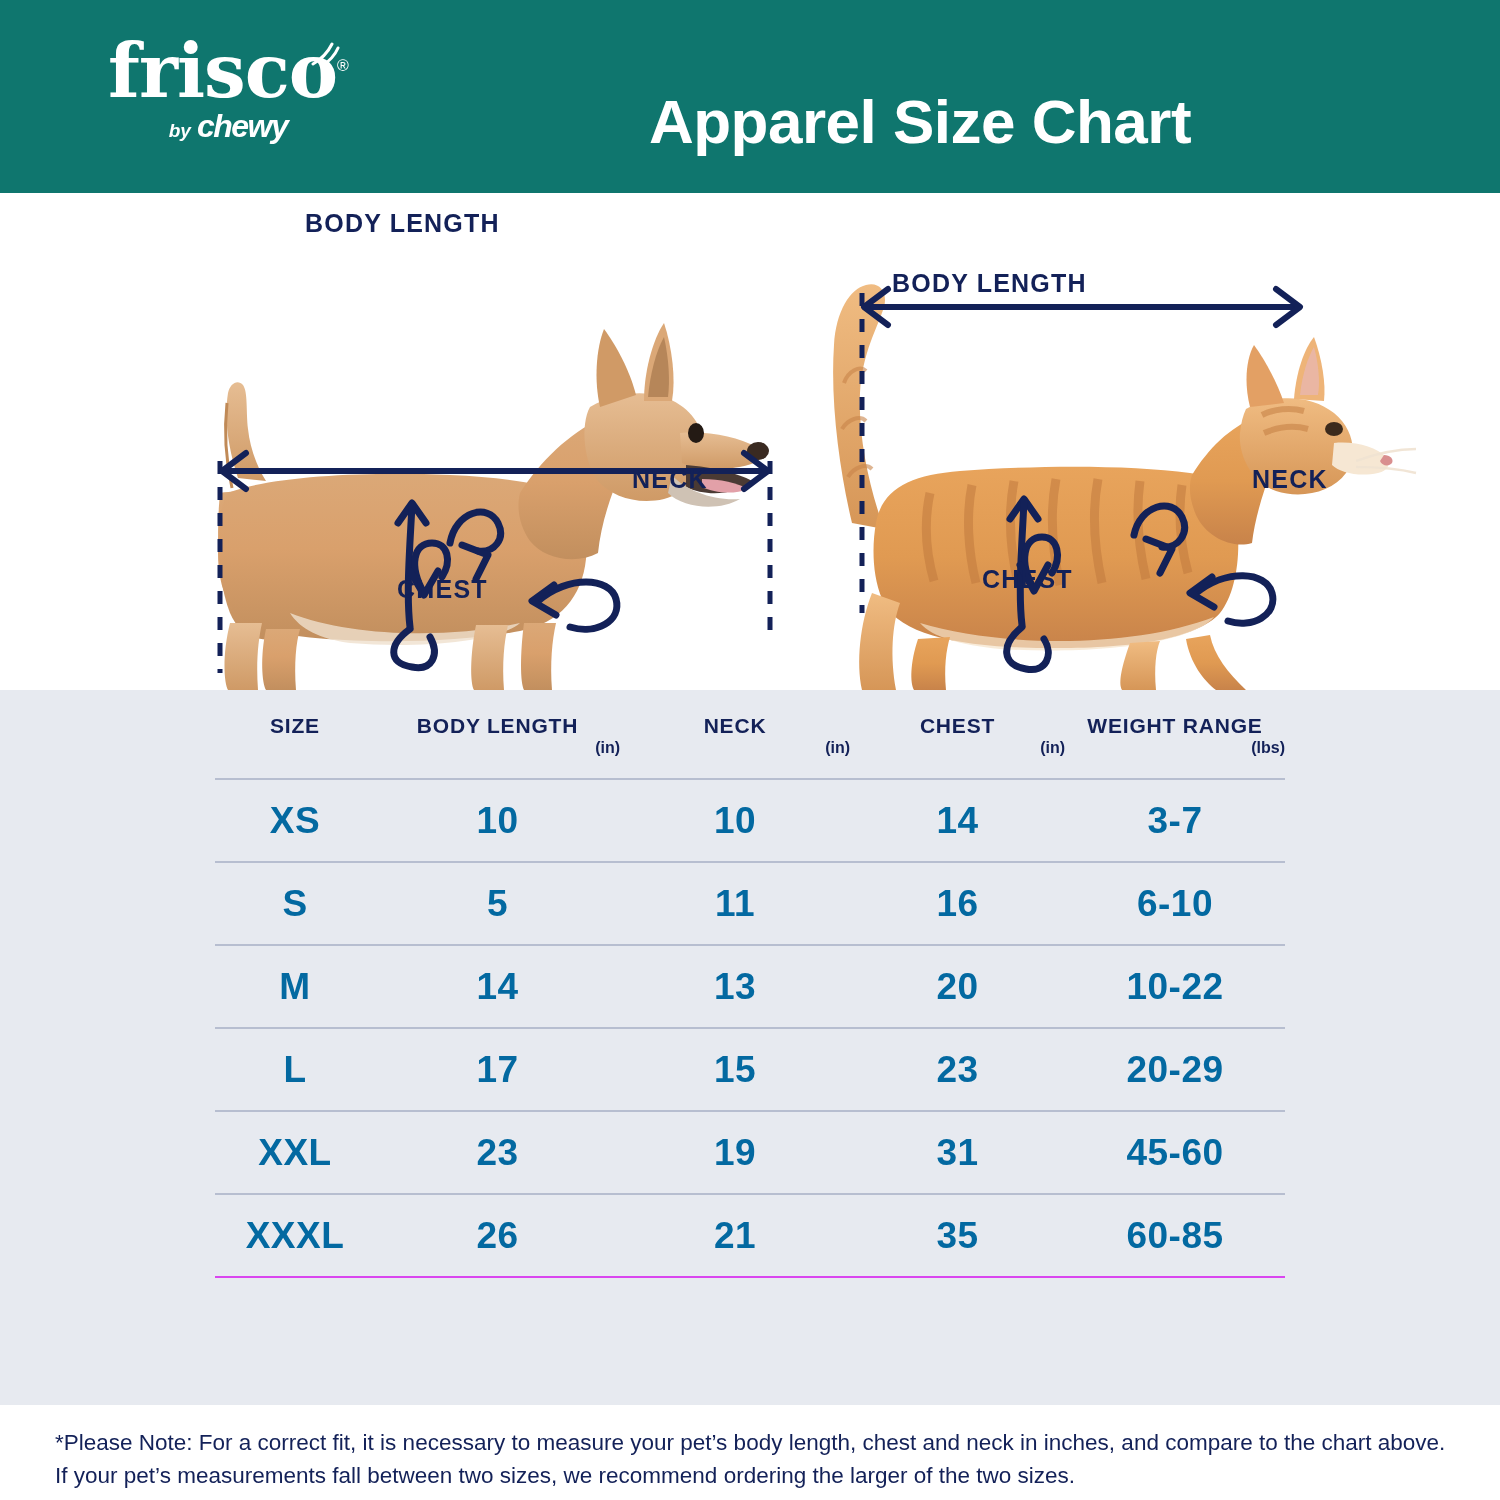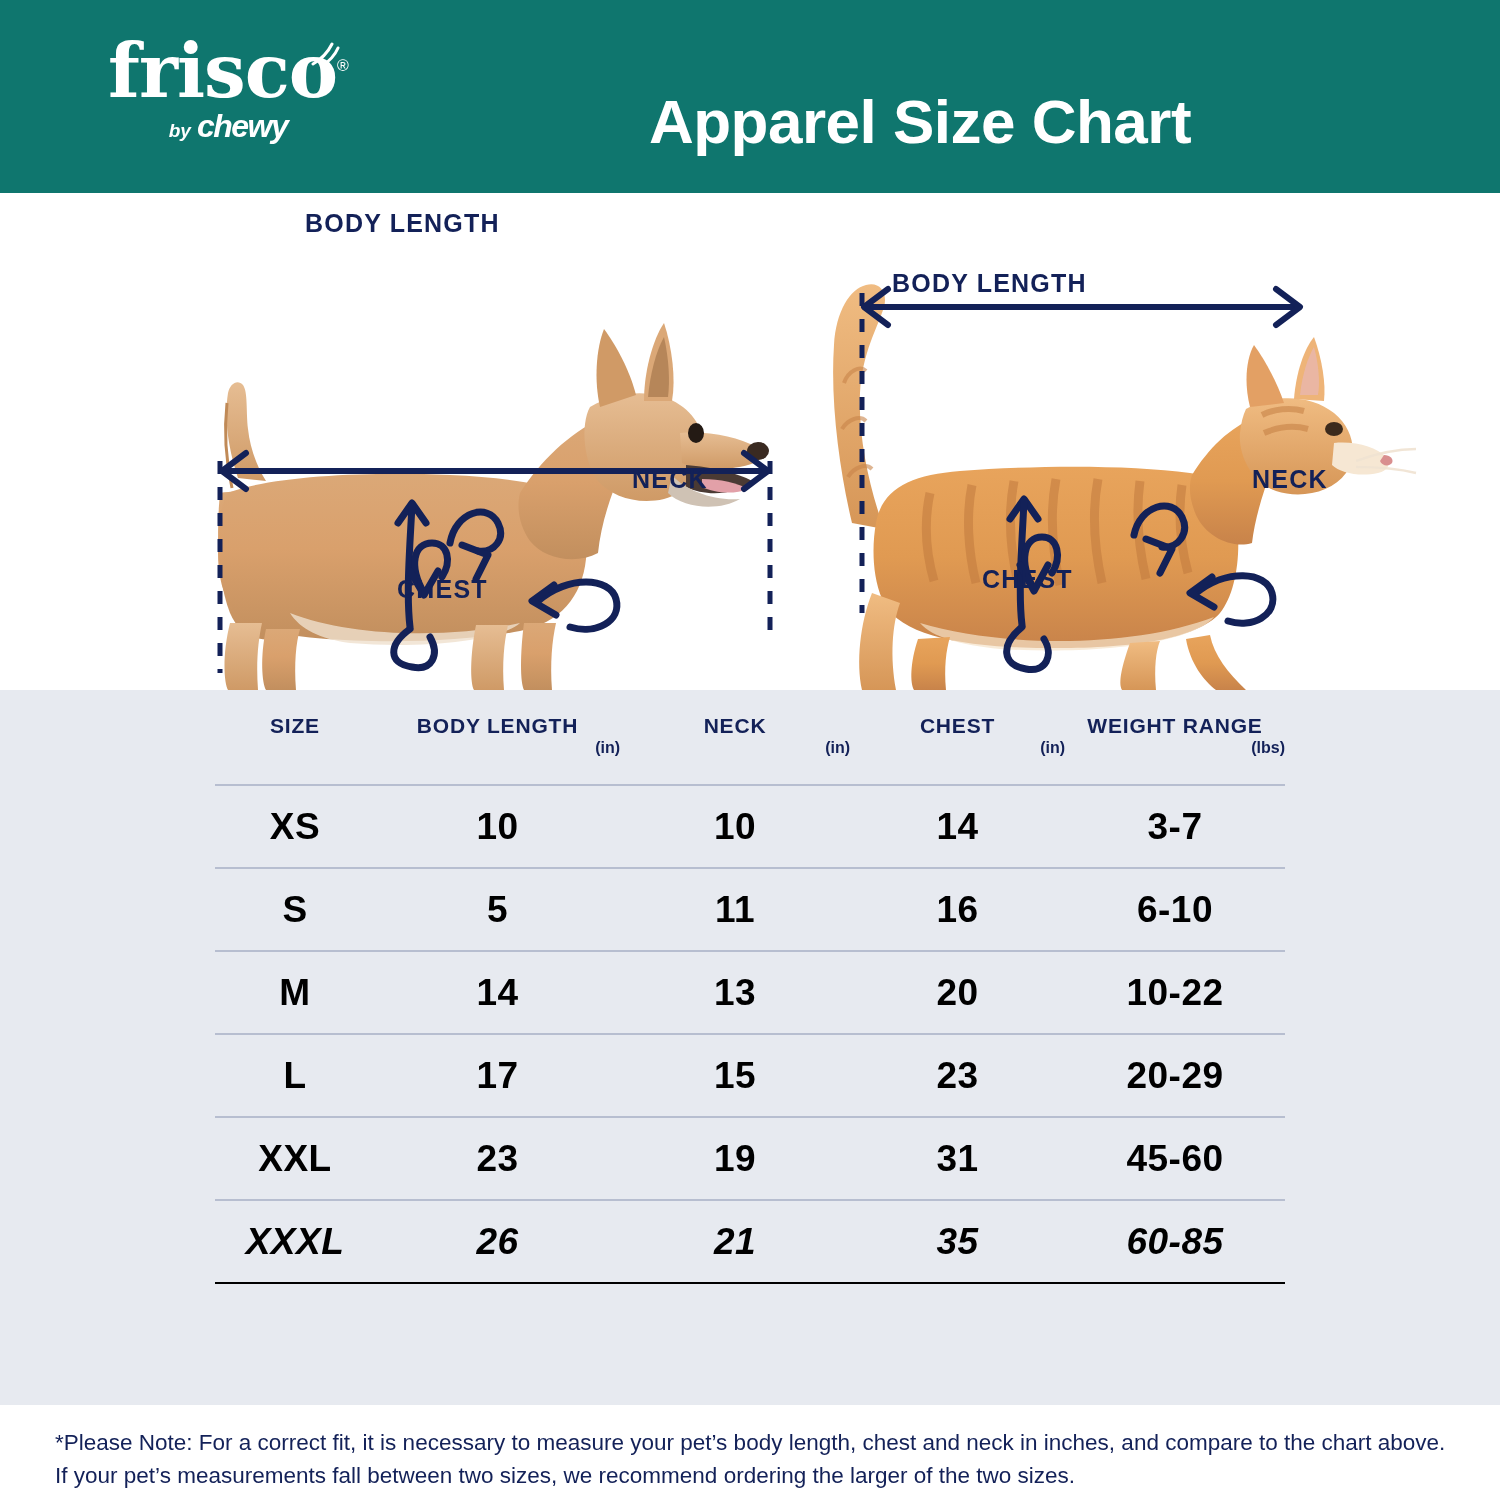--- a/index.html
+++ b/index.html
@@ -146,43 +146,43 @@
   }
 
   .size-table th {
     font-family: "Liberation Sans", sans-serif;
     font-weight: bold;
     font-size: 21px;
     color: #132158;
     letter-spacing: 0.8px;
     text-align: center;
     vertical-align: top;
-    padding: 14px 0 28px 0;
+    padding: 14px 0 22px 0;
     line-height: 1.12;
   }
   .unit {
     display: block;
     font-weight: bold;
     font-size: 16px;
     letter-spacing: 0;
     padding-top: 1px;
     text-align: right;
   }
 
   .size-table td {
     font-family: "Liberation Sans", sans-serif;
     font-weight: bold;
     font-size: 37px;
-    color: #000000;
+    color: #0369a1;
     text-align: center;
     height: 83px;
     border-top: 2px solid #b7bed0;
     letter-spacing: 0.5px;
   }
-  .size-table tbody tr:last-child td { border-bottom: 2px solid #000000; font-style: italic; }
+  .size-table tbody tr:last-child td { border-bottom: 2px solid #d946ef; }
 
   .col-size  { width: 160px; }
   .col-bl    { width: 245px; }
   .col-neck  { width: 230px; }
   .col-chest { width: 215px; }
   .col-wt    { width: 220px; }
 
   
   .footer {
     position: absolute;

